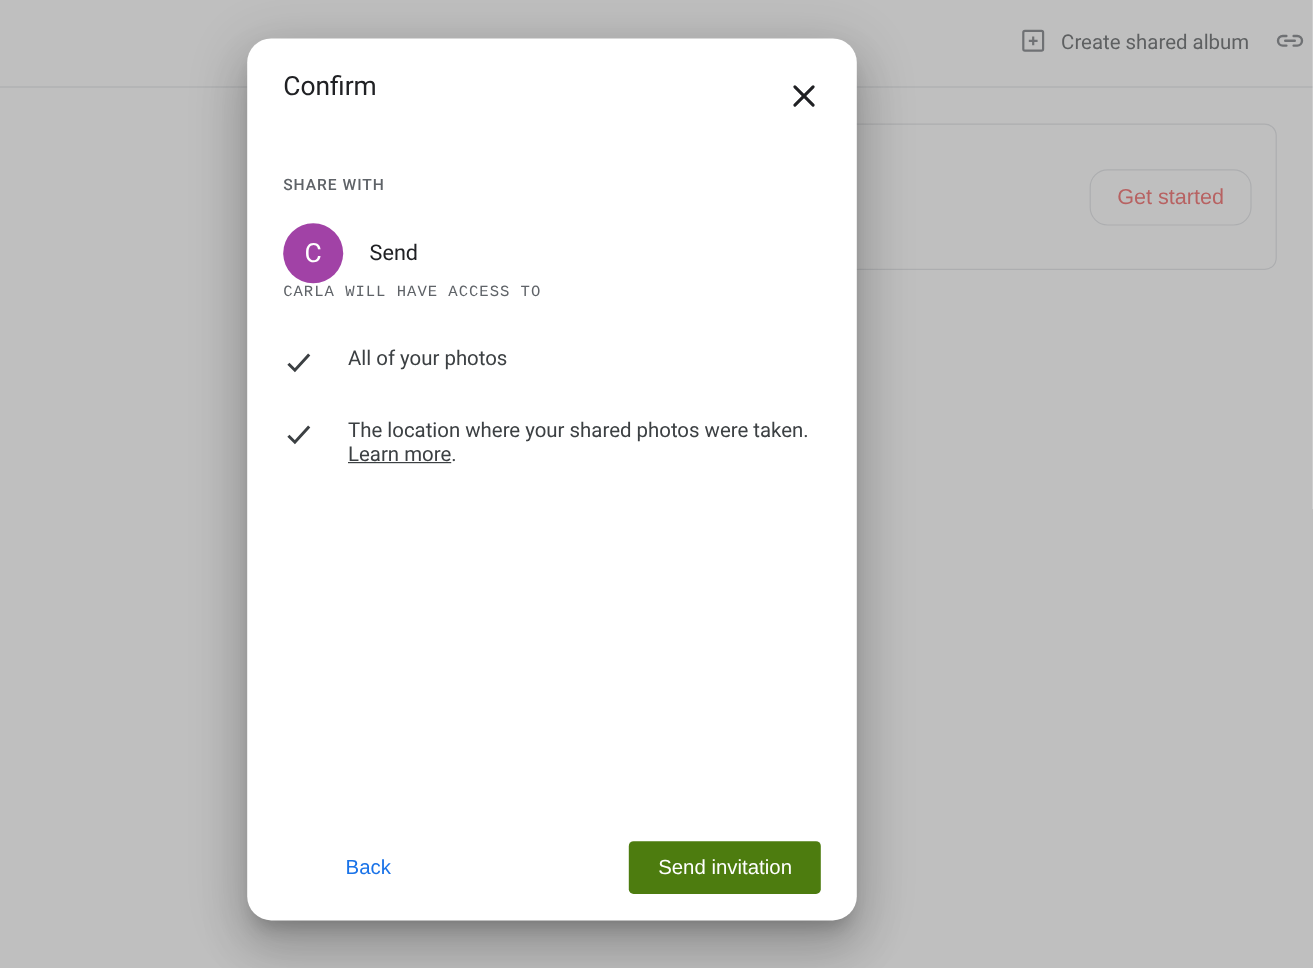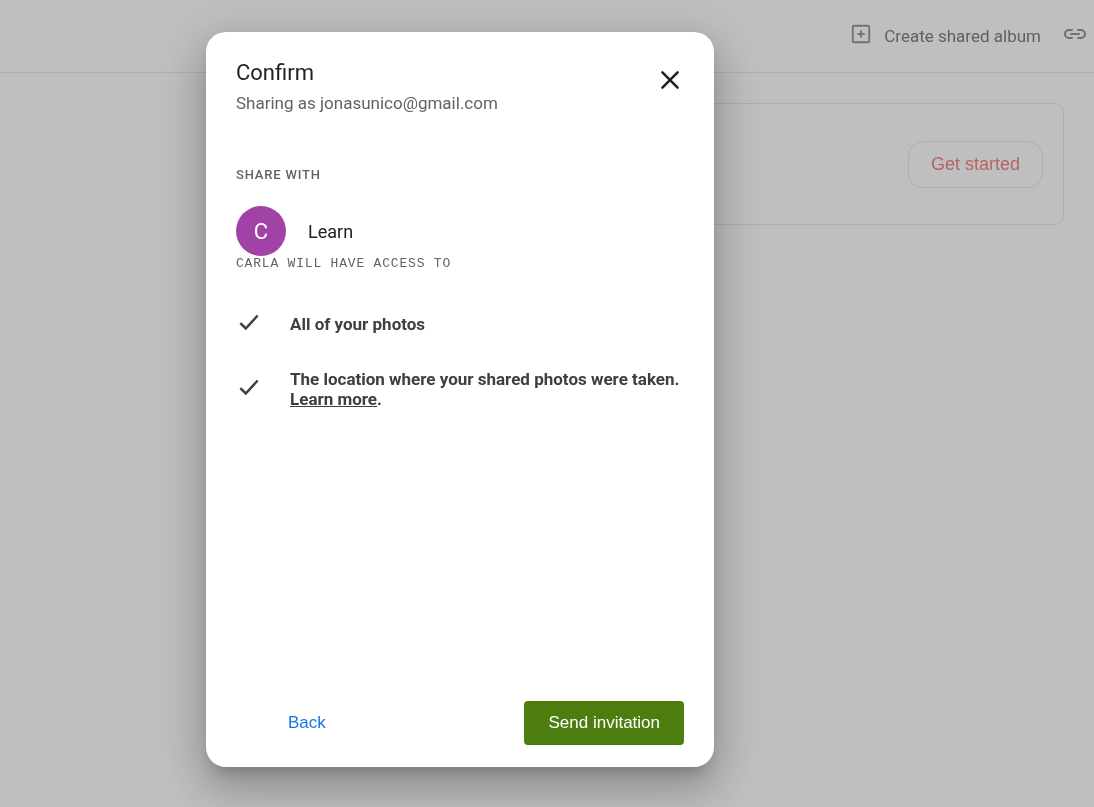--- a/index.html
+++ b/index.html
@@ -180,24 +180,23 @@
       color: #202124;
     }
 
     .access-list {
       padding: 0 30px;
       margin-top: 38px;
     }
 
     .access-item {
       display: flex;
-      align-items: center;
+      align-items: flex-start;
       gap: 28px;
       margin-bottom: 30px;
-      font-weight: bold;
     }
 
     .access-item svg {
       width: 26px;
       height: 26px;
       flex-shrink: 0;
     }
 
     .access-text {
       font-size: 17px;
@@ -267,36 +266,35 @@
   <div class="bg-card">
     <button class="get-started-btn">Get started</button>
   </div>
 </div>
 
 <div class="scrim"></div>
 
 <div class="modal">
   <div class="modal-header">
     <div class="modal-title">Confirm</div>
-    <div class="modal-subtitle">Sharing as jonasunico@gmail.com</div>
     <div class="close-btn">
       <span>
         <svg viewBox="0 0 24 24">
           <line x1="5" y1="5" x2="19" y2="19" stroke="#202124" stroke-width="2.4" stroke-linecap="round"></line>
           <line x1="19" y1="5" x2="5" y2="19" stroke="#202124" stroke-width="2.4" stroke-linecap="round"></line>
         </svg>
       </span>
     </div>
   </div>
 
   <div class="section-label first">SHARE WITH</div>
 
   <div class="contact-row">
     <div class="avatar">C</div>
-    <div class="contact-name">Learn</div>
+    <div class="contact-name">Send</div>
   </div>
 
   <div class="section-label second">CARLA WILL HAVE ACCESS TO</div>
 
   <div class="access-list">
     <div class="access-item">
       <span>
         <svg viewBox="0 0 24 24">
           <polyline points="4,13 9,18 20,6" fill="none" stroke="#3c4043" stroke-width="2.3"></polyline>
         </svg>

